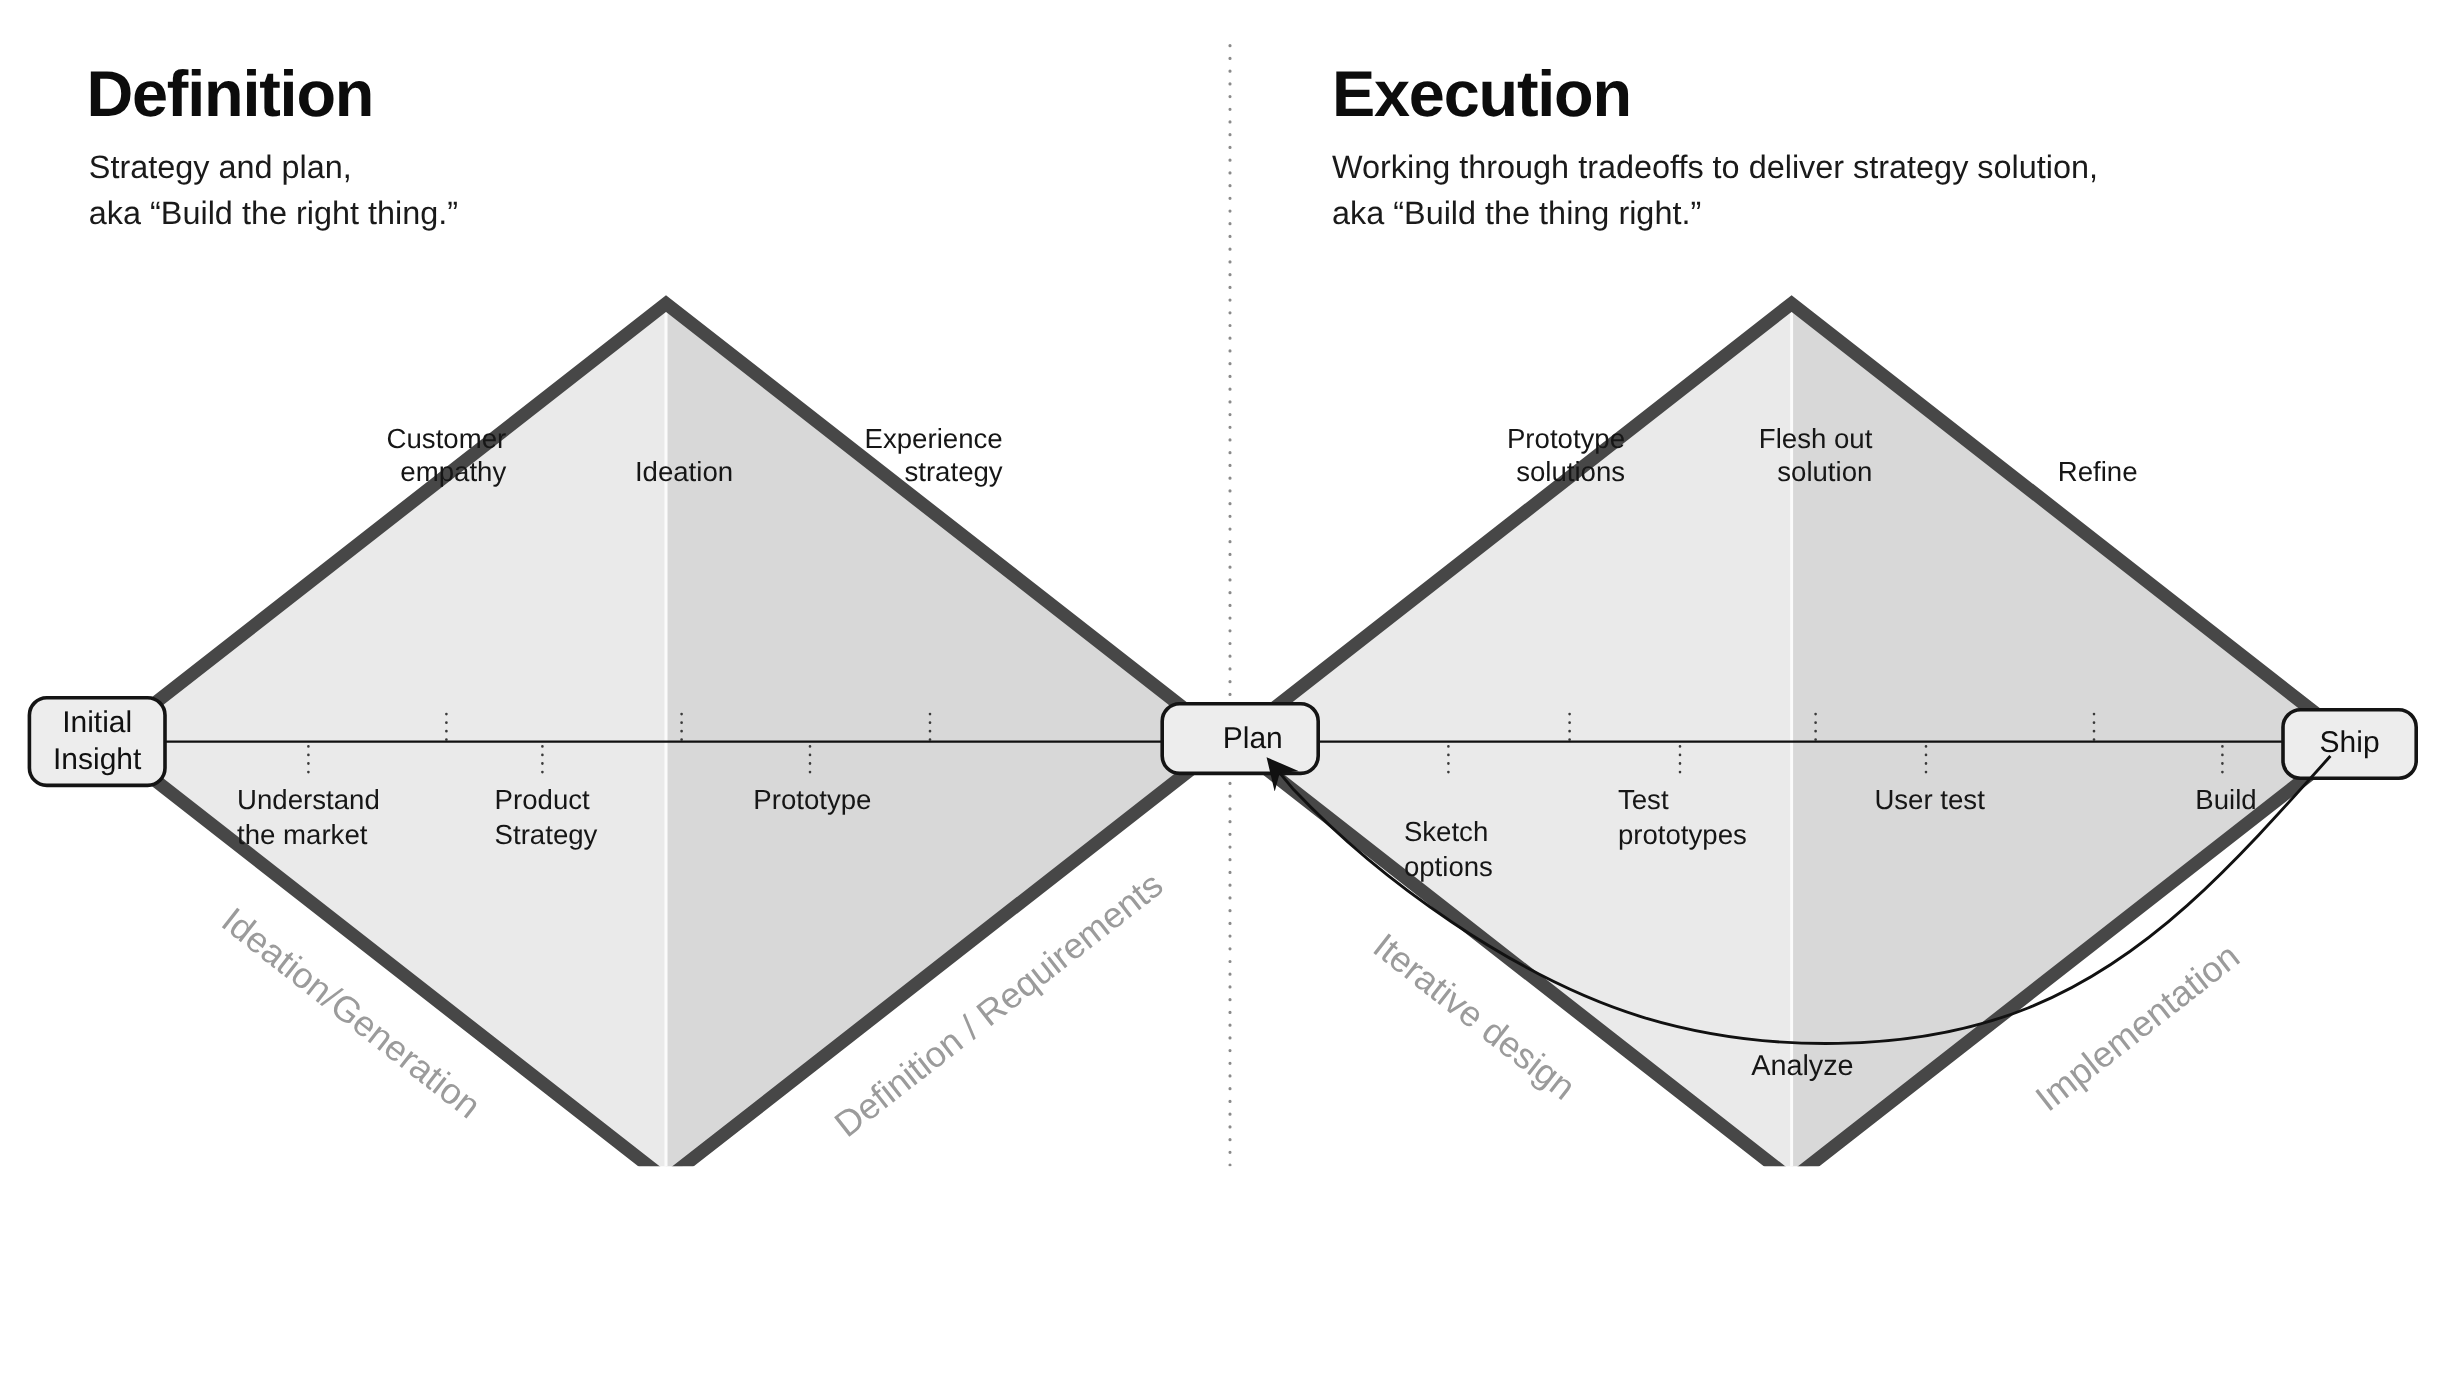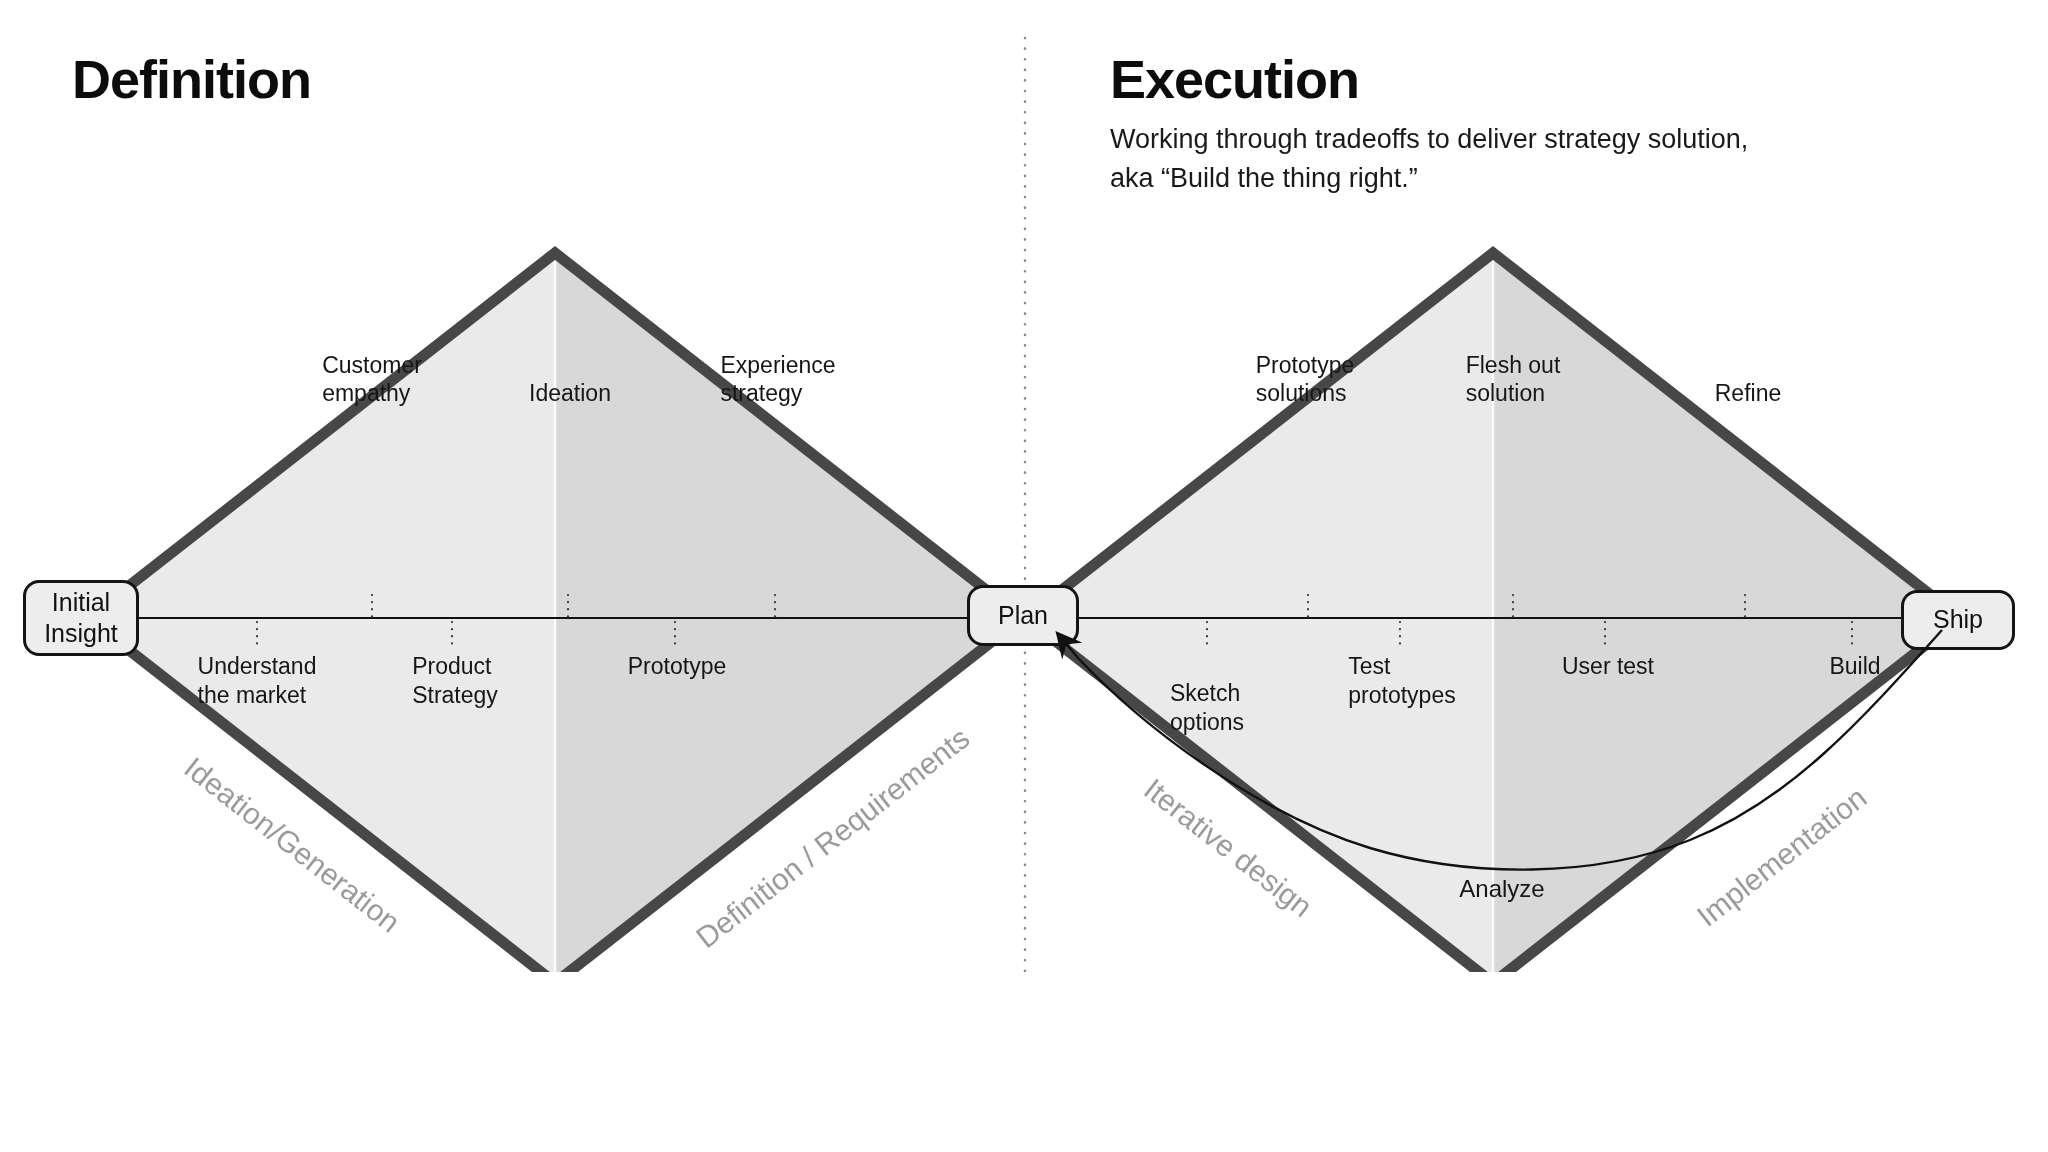--- a/index.html
+++ b/index.html
@@ -21,21 +21,21 @@
   .hdr-sub{position:absolute;font-size:27px;line-height:1.45;color:#1a1a1a;white-space:pre-line;}
   .node-box{
     position:absolute;display:flex;align-items:center;justify-content:center;
     background:var(--node-fill);border:3px solid #141414;border-radius:16px;
     font-size:25px;line-height:1.25;text-align:center;white-space:pre-line;z-index:3;
   }
   .stage-label{
     position:absolute;transform:translateX(-50%);font-size:23px;line-height:1.25;
     text-align:left;white-space:pre-line;color:#161616;z-index:5;
   }
-  .stage-label.above{bottom:564px;}
+  .stage-label.above{bottom:564px;text-align:right;}
   .phase-label{
     position:absolute;font-size:30px;color:var(--phase-text);white-space:nowrap;z-index:2;
   }
   .loop-label{position:absolute;font-size:24px;color:#161616;z-index:5;}
   .attribution{position:absolute;right:8px;top:1110px;font-size:18px;color:#222;z-index:5;}
 </style>
 </head>
 <body>
 
 <div id="stage">
@@ -70,27 +70,29 @@
       <line x1="452" y1="622" x2="452" y2="648"></line>
       <line x1="675" y1="622" x2="675" y2="648"></line>
       <line x1="1207" y1="622" x2="1207" y2="648"></line>
       <line x1="1400" y1="622" x2="1400" y2="648"></line>
       <line x1="1605" y1="622" x2="1605" y2="648"></line>
       <line x1="1852" y1="622" x2="1852" y2="648"></line>
     </g>
   </svg>
 
   <div class="hdr-title" style="left:72px;top:48px;">Definition</div>
+  <div class="hdr-sub" style="left:74px;top:120px;">Strategy and plan,
+aka “Build the right thing.”</div>
   <div class="hdr-title" style="left:1110px;top:48px;">Execution</div>
   <div class="hdr-sub" style="left:1110px;top:120px;">Working through tradeoffs to deliver strategy solution,
 aka “Build the thing right.”</div>
 
   <div class="node-box" style="left:23px;top:580px;width:110px;height:70px;">Initial
 Insight</div>
-  <div class="node-box" style="left:967px;top:585px;width:106px;height:55px;">Plan</div>
+  <div class="node-box" style="left:967px;top:585px;width:106px;height:55px;padding-left:21px;">Plan</div>
   <div class="node-box" style="left:1901px;top:590px;width:108px;height:54px;">Ship</div>
 
   <svg class="layer" viewBox="0 0 2048 1152" style="z-index:4;">
     <defs>
       <marker id="arrowhead" viewBox="0 0 10 10" refX="8.5" refY="5" markerWidth="11" markerHeight="11" orient="auto">
         <path d="M10,5 L0,0 L3.5,5 L0,10 Z" fill="#111"></path>
       </marker>
     </defs>
     <path d="M 1942 630
              C 1860 722, 1790 800, 1690 840

